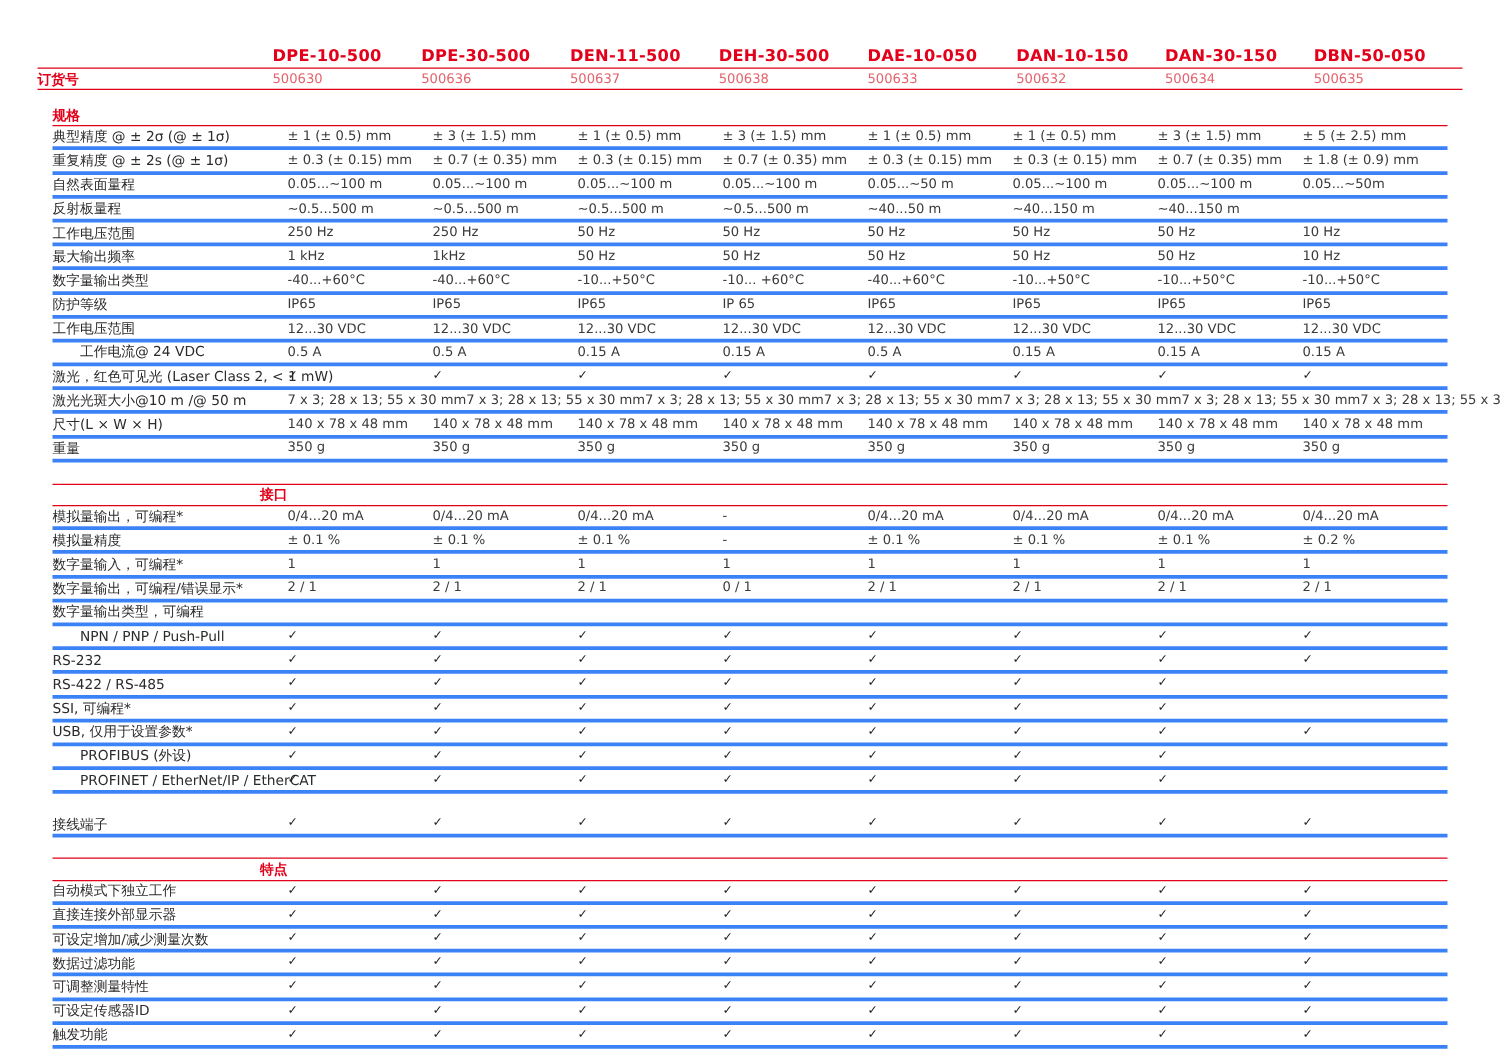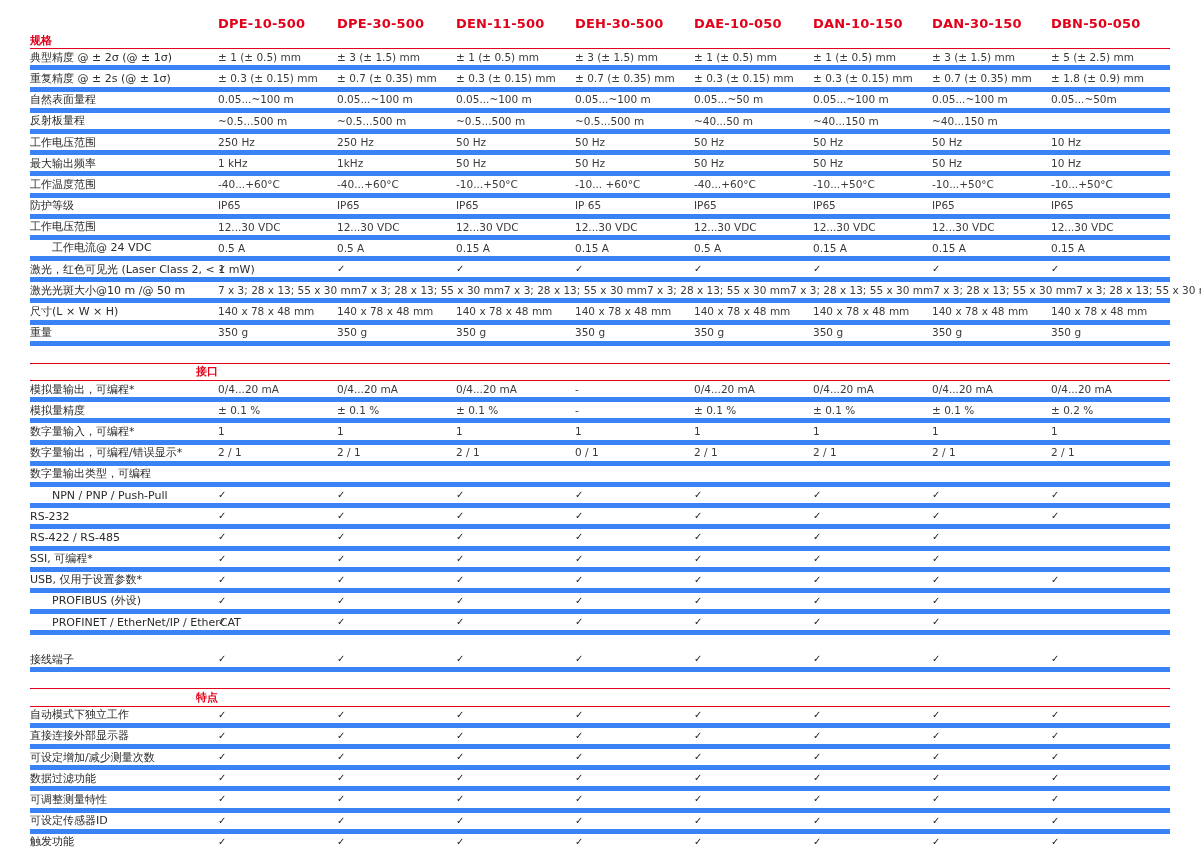--- a/index.html
+++ b/index.html
@@ -2,27 +2,27 @@
 <html><head>
 <meta charset="utf-8">
 <style>
   html,body{margin:0;padding:0;background:#ffffff;}
   body{
     width:1201px;height:849px;overflow:hidden;
     font-family:"DejaVu Sans","Liberation Sans",sans-serif;
     color:#333;
     -webkit-font-smoothing:antialiased;
   }
-  .page{box-sizing:border-box;width:1201px;height:825px;padding:15px 31px 0 30px;border-radius:18px;}
+  .page{box-sizing:border-box;width:1201px;height:825px;padding:37px 31px 0 30px;border-radius:18px;}
   .grid{
     display:grid;
     grid-template-columns:188px repeat(8,1fr);
     align-items:center;
   }
-  .row{height:16.2px;border-bottom:5px solid #3b82f6;}
+  .row{height:16.2px;border-bottom:3px solid #3b82f6;}
   .cell{white-space:nowrap;overflow:visible;font-size:10.5px;line-height:1;}
   .label-cell{font-size:11px;color:#2b2b2b;}
   .label-cell.indent{padding-left:22px;}
   .value-cell{color:#3a3a3a;}
   .check{font-size:10px;color:#222;}
   .dash{color:#3a3a3a;}
 
   
   .product-row{height:17px;border-bottom:none;}
   .product-name{font-size:13px;font-weight:bold;color:#e2001a;letter-spacing:0.2px;}
@@ -30,39 +30,50 @@
   
   .order-row{height:16px;border-top:1.5px solid #e2001a;border-bottom:1px solid #e2001a;}
   .order-label{font-size:11px;font-weight:bold;color:#e2001a;}
   .order-num{font-size:10.5px;color:#e4636c;}
 
   
   .section-row{height:16.2px;border-bottom:1.5px solid #e2001a;}
   .section-row.with-top{border-top:1.5px solid #e2001a;text-align:right;}
   .section-title{font-size:11px;font-weight:bold;color:#e2001a;}
 
-  .section-block{margin:0;}
+  .section-block{margin:12px;}
   .gap17{margin-top:17px;}
   .gap16{margin-top:16px;}
 </style>
 </head>
 <body>
 
 <div class="page" id="page">
   <div class="grid product-row" id="product-row">
       <div class="cell"></div>
       <div class="cell product-name">DPE-10-500</div>
       <div class="cell product-name">DPE-30-500</div>
       <div class="cell product-name">DEN-11-500</div>
       <div class="cell product-name">DEH-30-500</div>
       <div class="cell product-name">DAE-10-050</div>
       <div class="cell product-name">DAN-10-150</div>
       <div class="cell product-name">DAN-30-150</div>
       <div class="cell product-name">DBN-50-050</div>
     </div>
+  <div class="grid row order-row" id="order-row">
+      <div class="cell order-label">订货号</div>
+      <div class="cell order-num">500630</div>
+      <div class="cell order-num">500636</div>
+      <div class="cell order-num">500637</div>
+      <div class="cell order-num">500638</div>
+      <div class="cell order-num">500633</div>
+      <div class="cell order-num">500632</div>
+      <div class="cell order-num">500634</div>
+      <div class="cell order-num">500635</div>
+    </div>
   <div id="sections">
       <div class="section-block">
         <div class="grid row section-row">
           <div class="cell section-title">规格</div>
           <div class="cell"></div>
           <div class="cell"></div>
           <div class="cell"></div>
           <div class="cell"></div>
           <div class="cell"></div>
           <div class="cell"></div>
@@ -129,21 +140,21 @@
           <div class="cell value-cell">1 kHz</div>
           <div class="cell value-cell">1kHz</div>
           <div class="cell value-cell">50 Hz</div>
           <div class="cell value-cell">50 Hz</div>
           <div class="cell value-cell">50 Hz</div>
           <div class="cell value-cell">50 Hz</div>
           <div class="cell value-cell">50 Hz</div>
           <div class="cell value-cell">10 Hz</div>
         </div>
         <div class="grid row">
-          <div class="cell label-cell">工作温度范围</div>
+          <div class="cell label-cell">数字量输出类型</div>
           <div class="cell value-cell">-40...+60°C</div>
           <div class="cell value-cell">-40...+60°C</div>
           <div class="cell value-cell">-10...+50°C</div>
           <div class="cell value-cell">-10... +60°C</div>
           <div class="cell value-cell">-40...+60°C</div>
           <div class="cell value-cell">-10...+50°C</div>
           <div class="cell value-cell">-10...+50°C</div>
           <div class="cell value-cell">-10...+50°C</div>
         </div>
         <div class="grid row">

